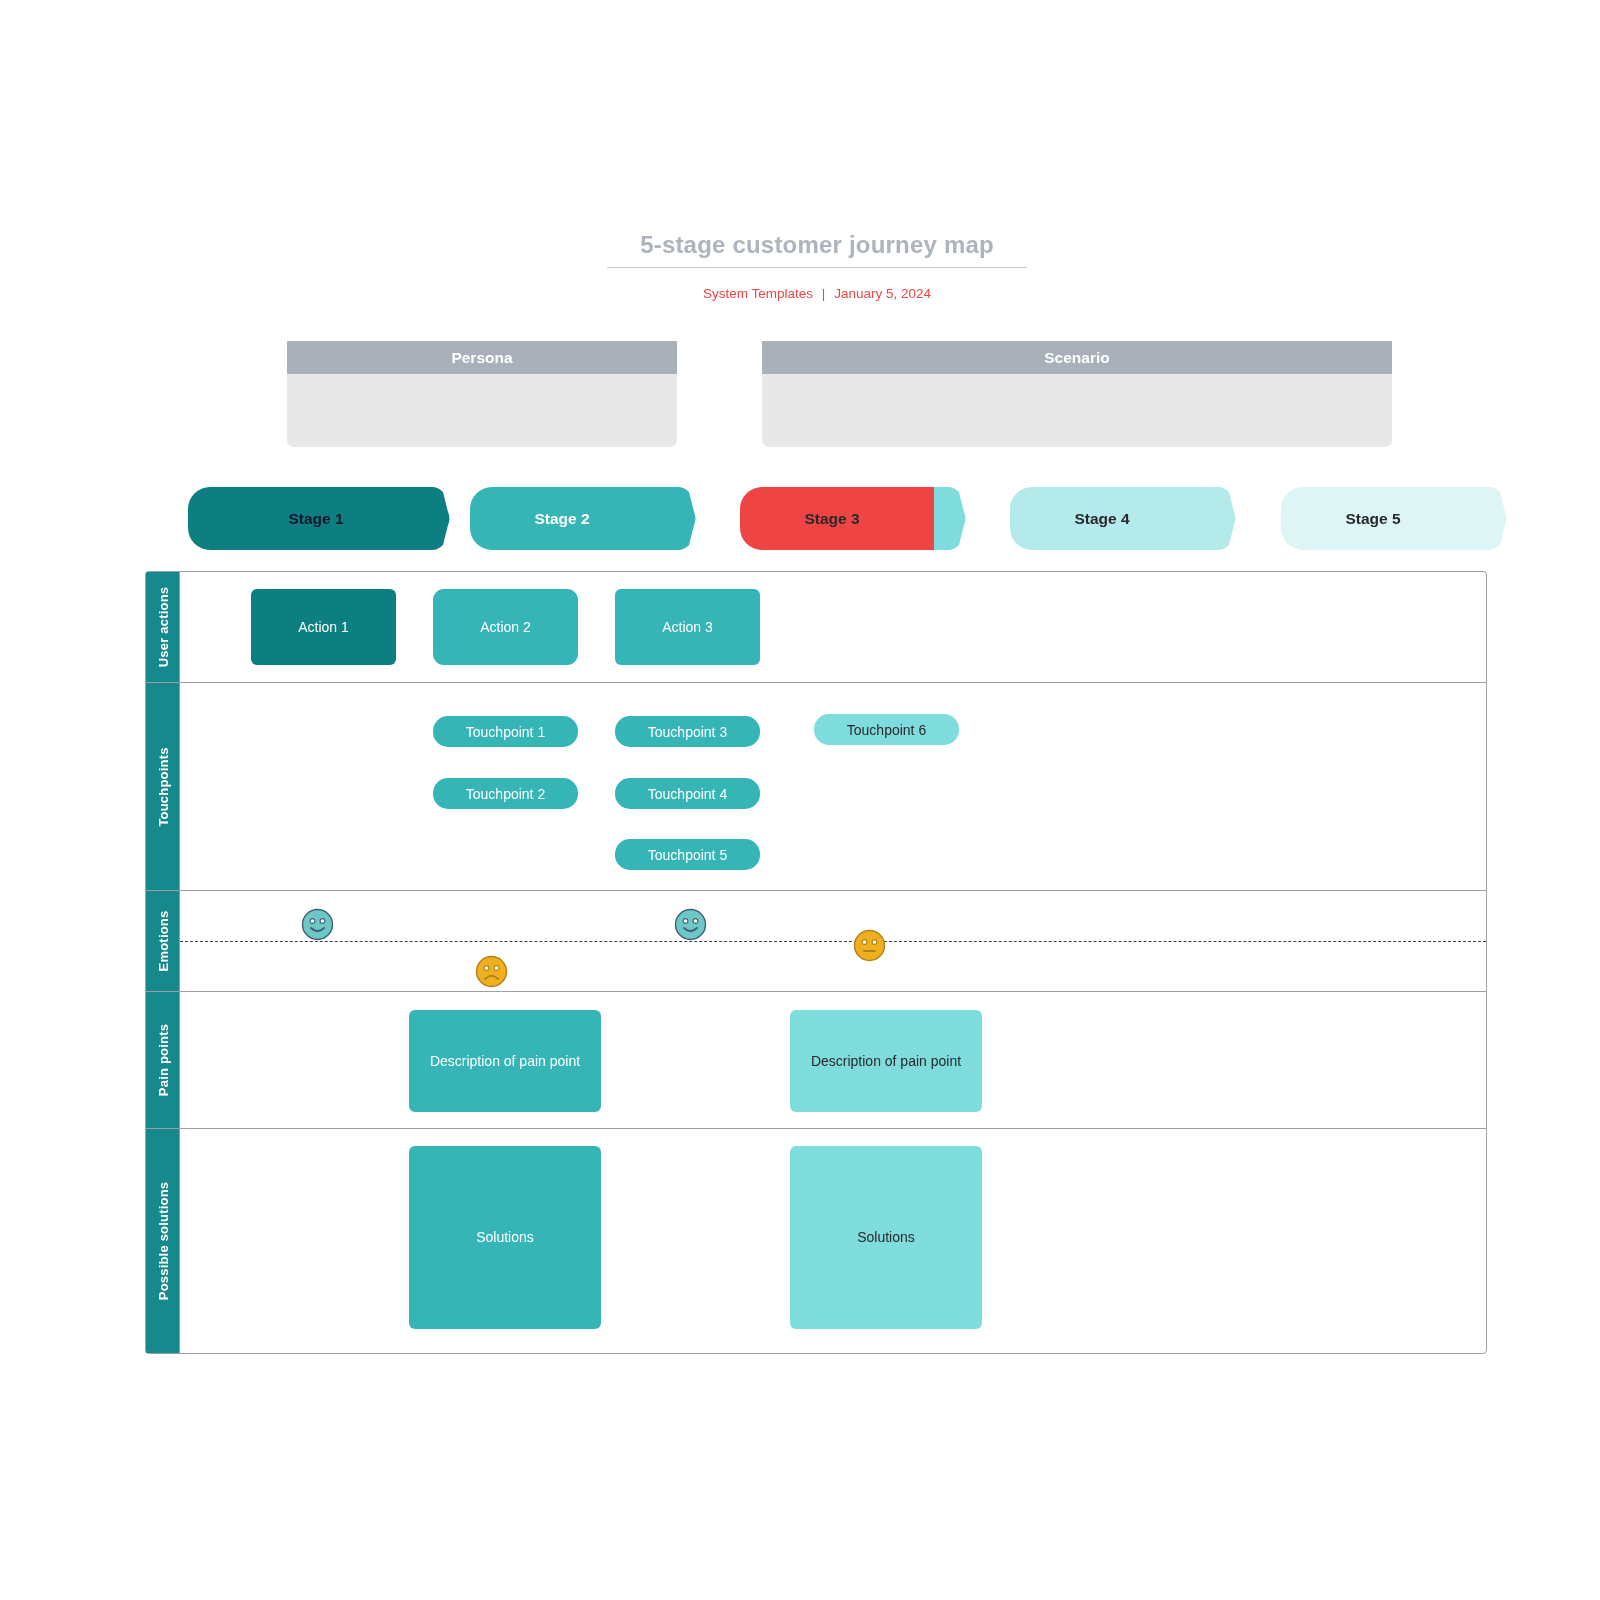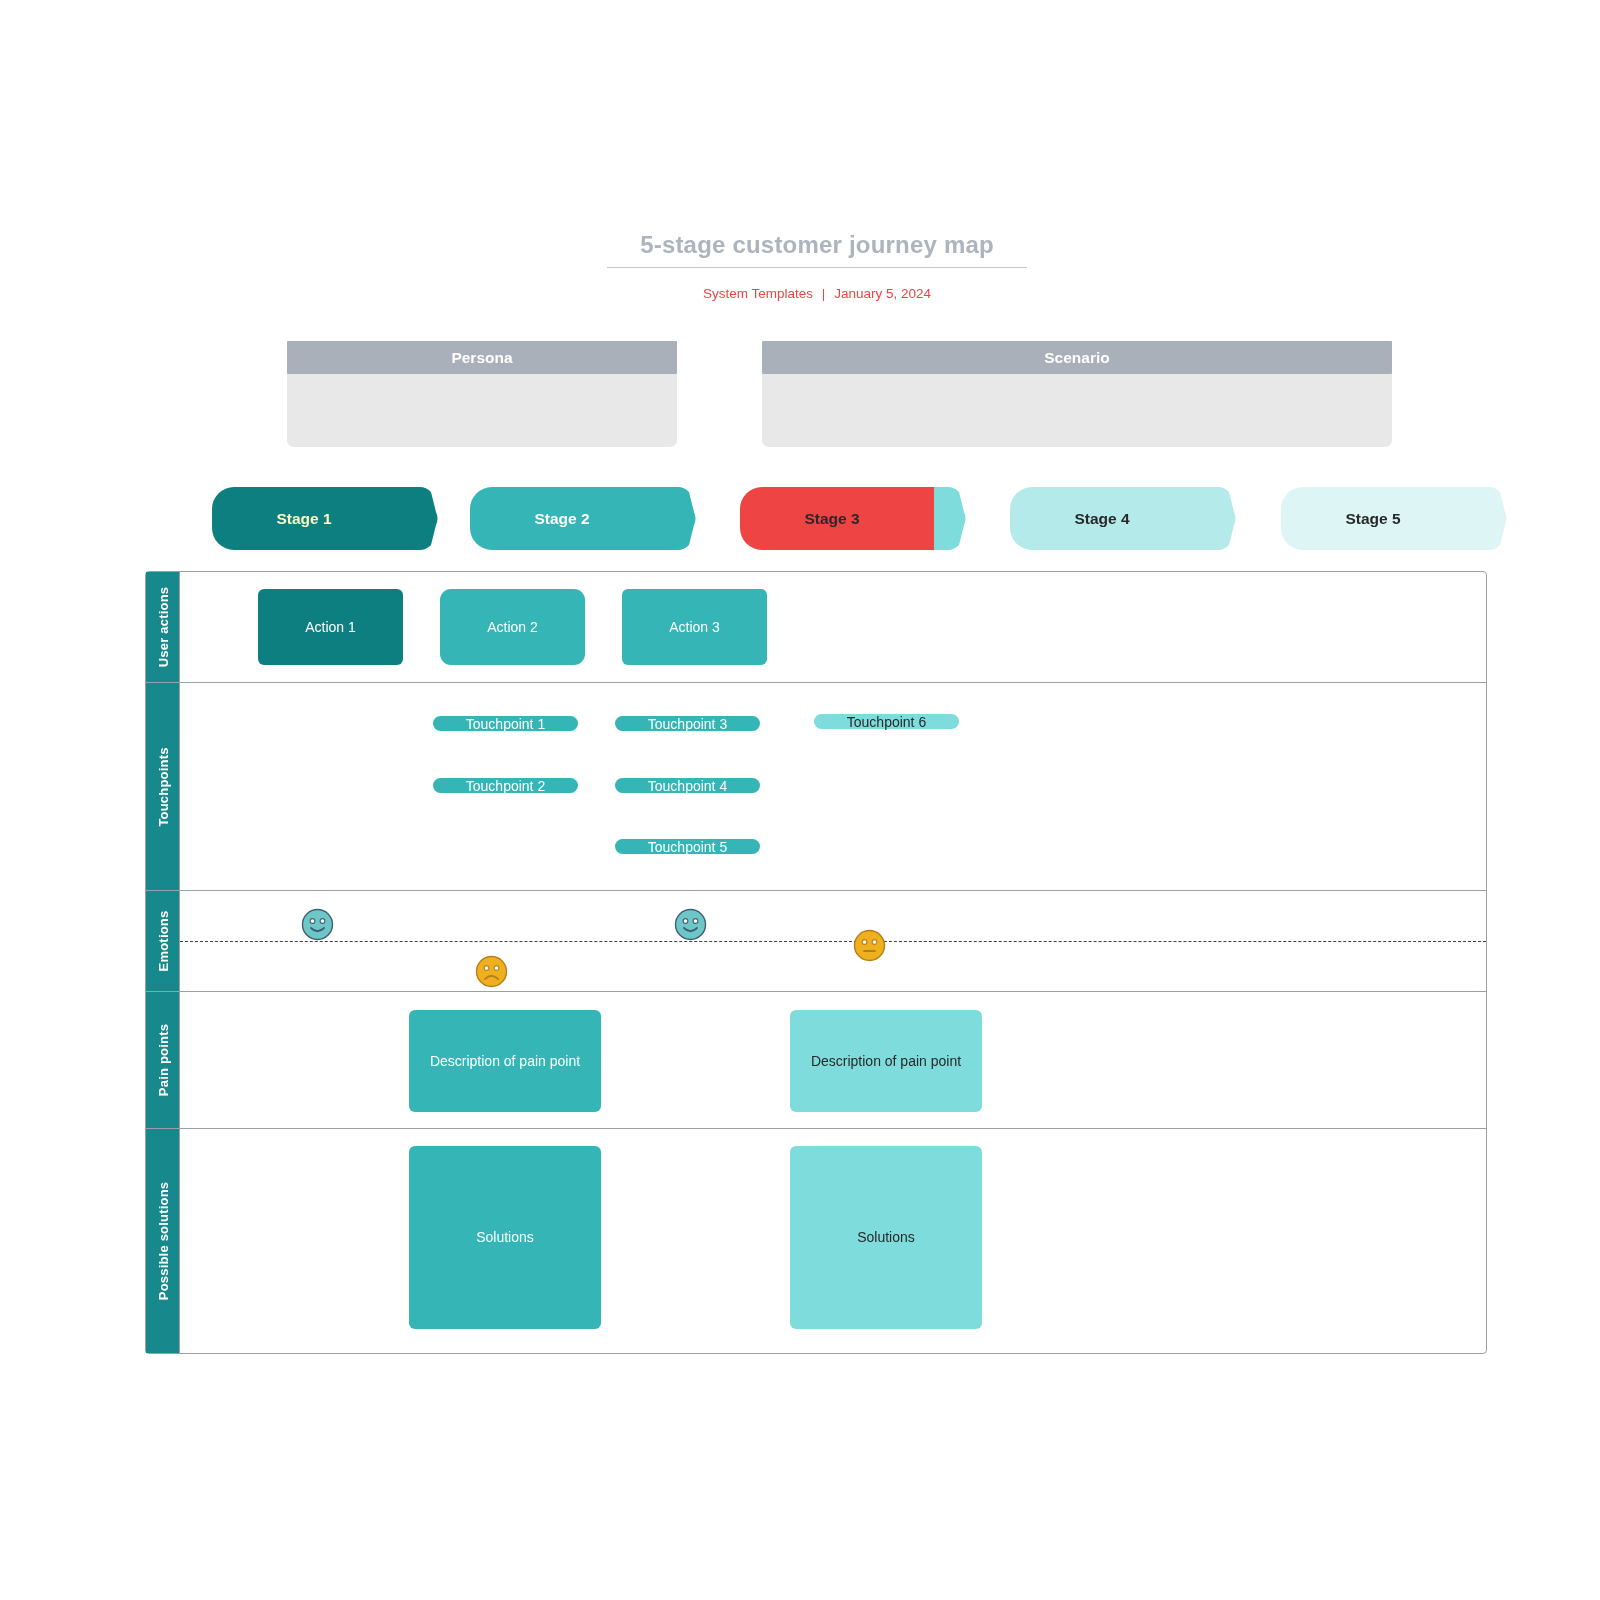--- a/index.html
+++ b/index.html
@@ -116,21 +116,21 @@
     top: 50%;
     transform: translate(-50%, -50%) rotate(-90deg);
     white-space: nowrap;
     color: #ffffff;
     font-weight: bold;
     font-size: 13px;
     letter-spacing: 0.2px;
   }
   .row-body { flex: 1; position: relative; }
 
-  #row-user-actions .row-body { height: 110px; margin-left: 7px; }
+  #row-user-actions .row-body { height: 110px; }
   #row-touchpoints .row-body { height: 207px; }
   #row-emotions .row-body { height: 100px; }
   #row-pain-points .row-body { height: 136px; }
   #row-solutions .row-body { height: 224px; }
 
   
   .card {
     position: absolute;
     display: flex;
     align-items: center;
@@ -142,21 +142,21 @@
     line-height: 1.3;
     padding: 4px 8px;
   }
   .pill {
     position: absolute;
     display: flex;
     align-items: center;
     justify-content: center;
     border-radius: 15px;
     font-size: 14px;
-    height: 15px;
+    height: 31px;
     box-sizing: border-box;
   }
 
   
   .emotion-axis {
     position: absolute;
     left: 0;
     right: 0;
     top: 50px;
     border-top: 1.8px dashed #3c4148;
@@ -182,21 +182,21 @@
 <div class="info-card" id="persona-card">
   <div class="info-head">Persona</div>
   <div class="info-body"></div>
 </div>
 <div class="info-card" id="scenario-card">
   <div class="info-head">Scenario</div>
   <div class="info-body"></div>
 </div>
 
 <div id="stage-bar">
-    <div class="stage" style="left: 212px; width: 196px; background: rgb(14, 127, 128); color: #fef9c3;">
+    <div class="stage" style="left: 188px; width: 196px; background: rgb(14, 127, 128); color: #0f172a; padding-left: 36px;">
       <div class="stage-pt"><svg width="32" height="63" viewBox="0 0 32 63">
           <path d="M0 0 L14 0 Q20 0 25 5 L30 25 Q33 31.5 30 38 L25 58 Q20 63 14 63 L0 63 Z" fill="#0e7f80"></path>
         </svg></div>
       <span class="stage-label">Stage 1</span>
     </div>
     <div class="stage" style="left: 470px; width: 196px; background: rgb(53, 181, 181); color: rgb(255, 255, 255);">
       <div class="stage-pt"><svg width="32" height="63" viewBox="0 0 32 63">
           <path d="M0 0 L14 0 Q20 0 25 5 L30 25 Q33 31.5 30 38 L25 58 Q20 63 14 63 L0 63 Z" fill="#35b5b5"></path>
         </svg></div>
       <span class="stage-label">Stage 2</span>

